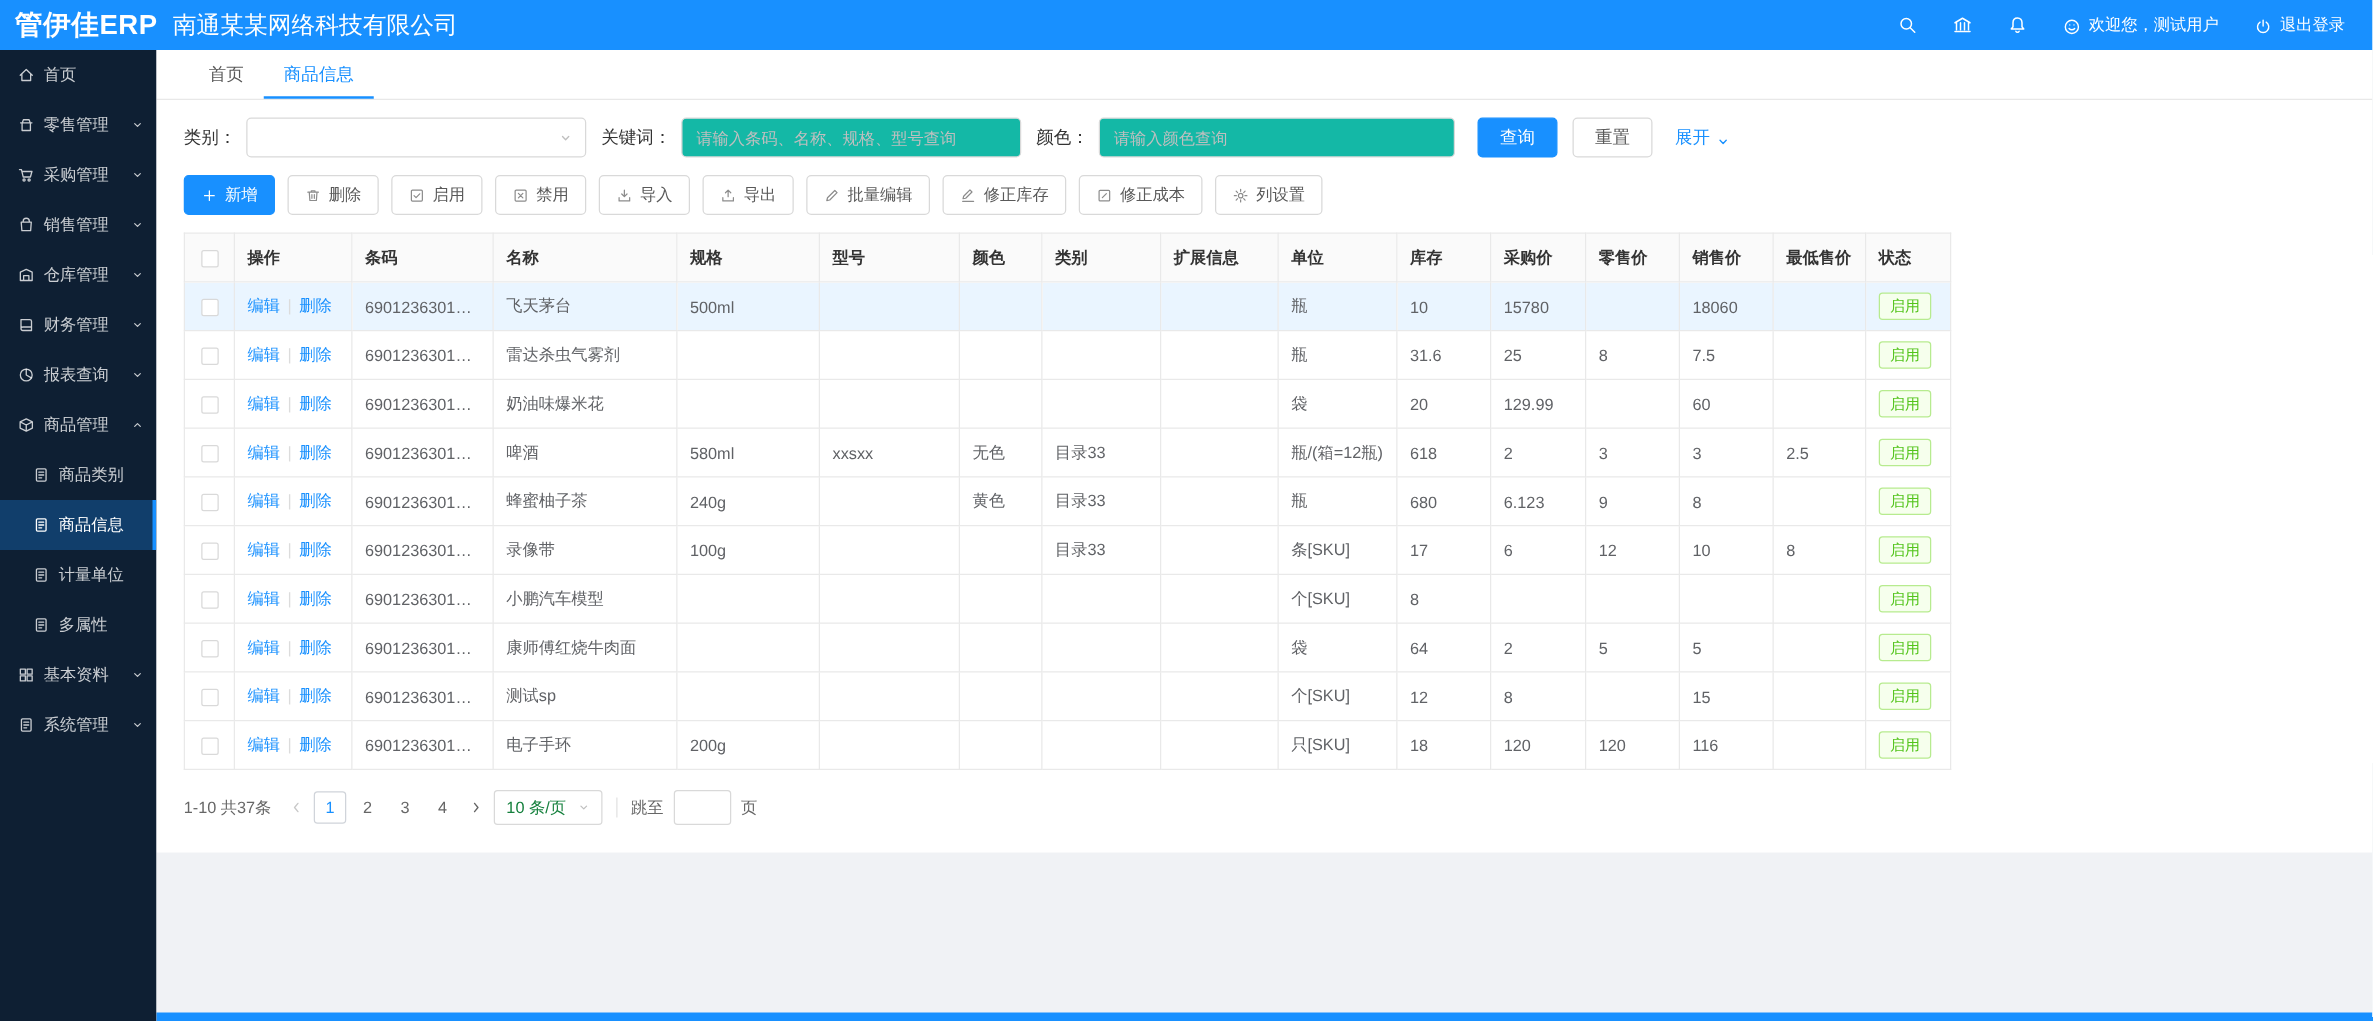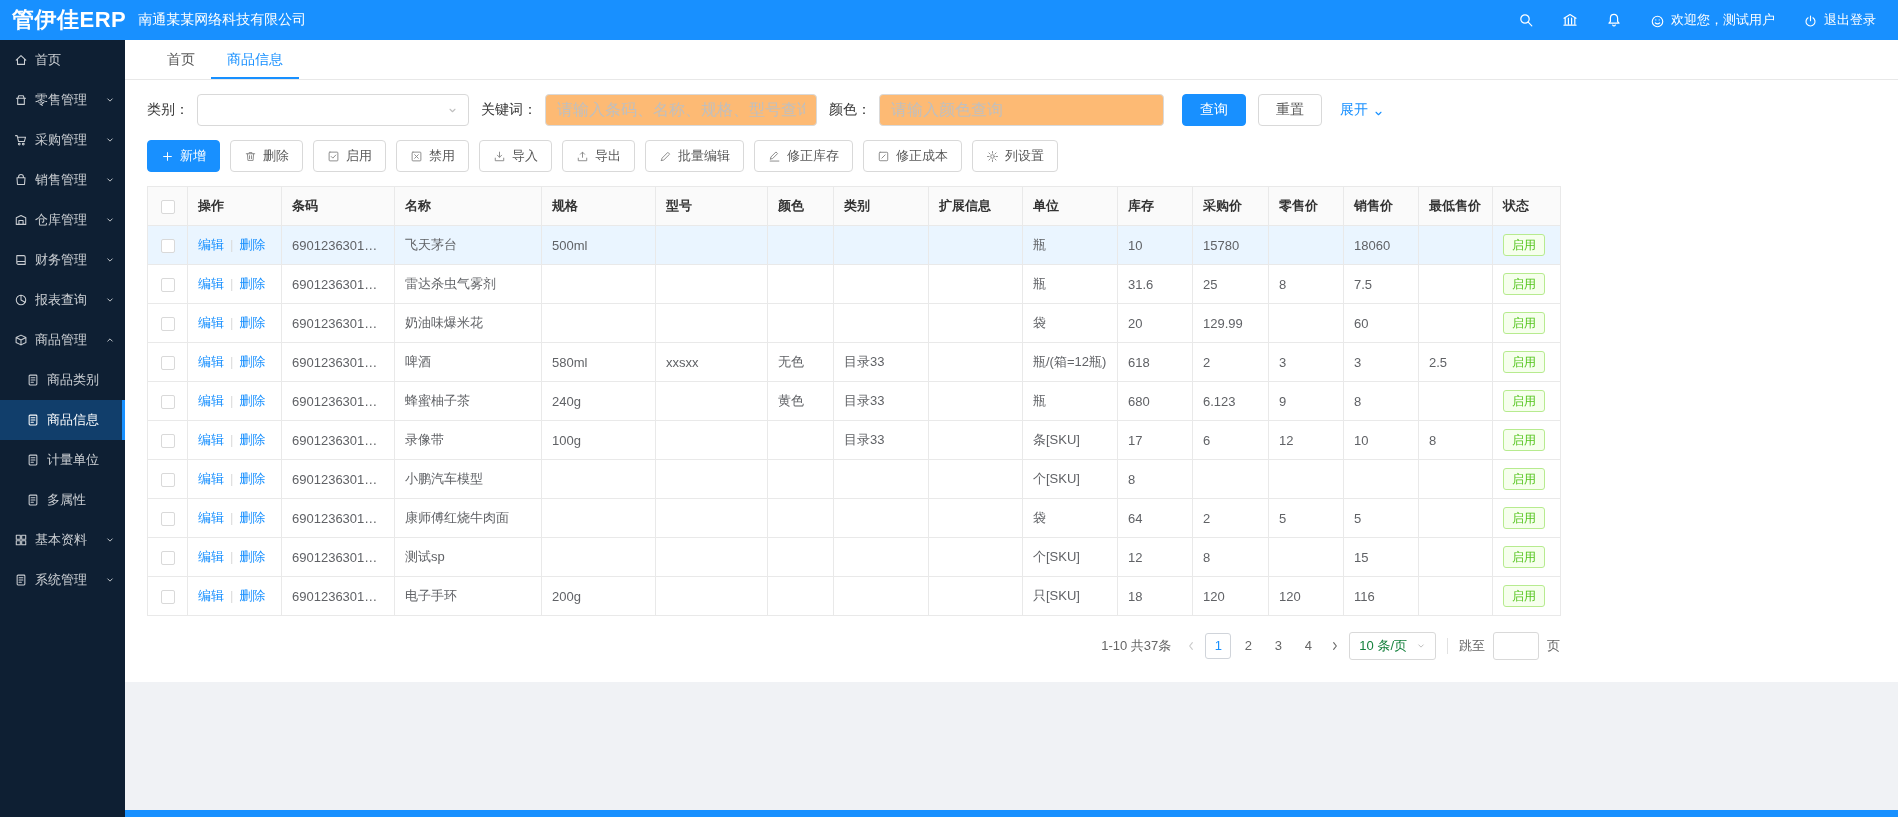--- a/index.html
+++ b/index.html
@@ -4,21 +4,21 @@
 <style>
   *{box-sizing:border-box;margin:0;padding:0}
   html,body{width:1898px;height:817px;overflow:hidden}
   body{font-family:"Liberation Sans","DejaVu Sans",sans-serif;background:#f0f2f5;color:#333}
   svg{fill:none;stroke:currentColor;stroke-width:1.2;stroke-linecap:round;stroke-linejoin:round;display:block}
   .app{position:relative;width:1898px;height:817px;overflow:hidden}
 
   
   .topbar{position:absolute;top:0;left:0;width:100%;height:40px;background:#1890ff;display:flex;align-items:center;color:#fff;z-index:30}
   .logo{flex:0 0 125px;font-size:22px;font-weight:bold;padding-left:12px;letter-spacing:.5px;white-space:nowrap}
-  .company{font-size:14px;margin-left:12px;white-space:nowrap}
+  .company{font-size:19px;margin-left:12px;white-space:nowrap}
   .top-right{margin-left:auto;display:flex;align-items:center;gap:28px;padding-right:22px;font-size:13px}
   .top-icon{display:inline-flex;cursor:pointer}
   .top-icon svg{width:16px;height:16px}
   .top-user,.top-logout{display:inline-flex;align-items:flex-end;gap:6px;cursor:pointer;white-space:nowrap}
   .inline-ic svg{width:15px;height:15px}
 
   
   .sidebar{position:absolute;top:40px;left:0;bottom:0;width:125px;background:#0e1f33;z-index:20;overflow:hidden}
   .side-item,.side-child{display:flex;align-items:center;height:40px;color:rgba(255,255,255,.78);font-size:13px;cursor:pointer;position:relative}
   .side-item{padding:0 10px 0 14px}
@@ -37,21 +37,21 @@
   .tab.active{color:#1890ff;border-bottom:2px solid #1890ff}
   .content{background:#fff;padding:14px 22px 22px}
 
   
   .filter-row{display:flex;align-items:center;font-size:14px;color:#333}
   .flabel{margin-right:8px;white-space:nowrap}
   .flabel.ml{margin-left:12px}
   .select{position:relative;width:272px;height:32px;border:1px solid #d9d9d9;border-radius:4px;background:#fff;cursor:pointer}
   .sel-chev{position:absolute;right:10px;top:10px;color:#bfbfbf}
   .sel-chev svg,.exp-chev svg{width:11px;height:11px;stroke-width:1.6}
-  .finput{height:32px;border:1px solid #d9d9d9;border-radius:4px;padding:0 11px;font-size:16px;color:#333;outline:none;background:#fdba74}
+  .finput{height:32px;border:1px solid #d9d9d9;border-radius:4px;padding:0 11px;font-size:13px;color:#333;outline:none;background:#14b8a6}
   .finput::placeholder{color:#bfbfbf}
   .w272{width:272px}.w285{width:285px}
   .btn{height:32px;padding:0 17px;border:1px solid #d9d9d9;border-radius:4px;background:#fff;font-size:14px;color:#595959;cursor:pointer;white-space:nowrap}
   .btn.primary{background:#1890ff;border-color:#1890ff;color:#fff}
   .search-btn{margin-left:18px}
   .reset-btn{margin-left:12px}
   .expand-link{display:inline-flex;align-items:flex-end;gap:5px;color:#1890ff;font-size:14px;margin-left:18px;cursor:pointer;text-decoration:none}
 
   
   .toolbar{display:flex;align-items:center;gap:10px;margin-top:14px}
@@ -67,21 +67,21 @@
   .grid th{background:#fafafa;color:#333;font-weight:600}
   .grid td{color:#606266}
   tr.hl td{background:#eaf5ff}
   .c-check{text-align:center !important;padding:0 !important}
   .checkbox{display:inline-block;width:14px;height:14px;border:1px solid #d9d9d9;border-radius:2px;background:#fff;vertical-align:middle;cursor:pointer}
   .grid a{color:#1890ff;text-decoration:none;cursor:pointer}
   .op-div{color:#dcdcdc;margin:0 6px}
   .badge{display:inline-block;padding:0 8px;font-size:12px;color:#52c41a;background:#f6ffed;border:1px solid #b7eb8f;border-radius:3px;line-height:20px}
 
   
-  .pagination{display:flex;align-items:center;justify-content:flex-end;gap:8px;margin-top:16px;font-size:13px;color:#666;width:1413px}
+  .pagination{display:flex;align-items:center;gap:8px;margin-top:16px;font-size:13px;color:#666;width:1413px}
   .pg-total{margin-right:6px}
   .pg-arrow{cursor:pointer;display:inline-flex}
   .pg-arrow svg{width:12px;height:12px;stroke-width:1.5}
   .pg-arrow.prev{color:#c9c9c9}
   .pg-arrow.next{color:#666}
   .pg-pages{display:inline-flex;gap:4px}
   .pg-num{min-width:26px;height:26px;line-height:24px;text-align:center;cursor:pointer;border-radius:3px;display:inline-block;border:1px solid transparent}
   .pg-num.active{border-color:#d0d4da;color:#1890ff;background:#fff}
   .pg-size{display:inline-flex;align-items:center;gap:9px;height:28px;padding:0 9px;border:1px solid #d9d9d9;border-radius:3px;background:#fff;cursor:pointer;color:#15803d;white-space:nowrap}
   .pg-size svg{width:10px;height:10px;stroke-width:1.6;color:#bfbfbf}

